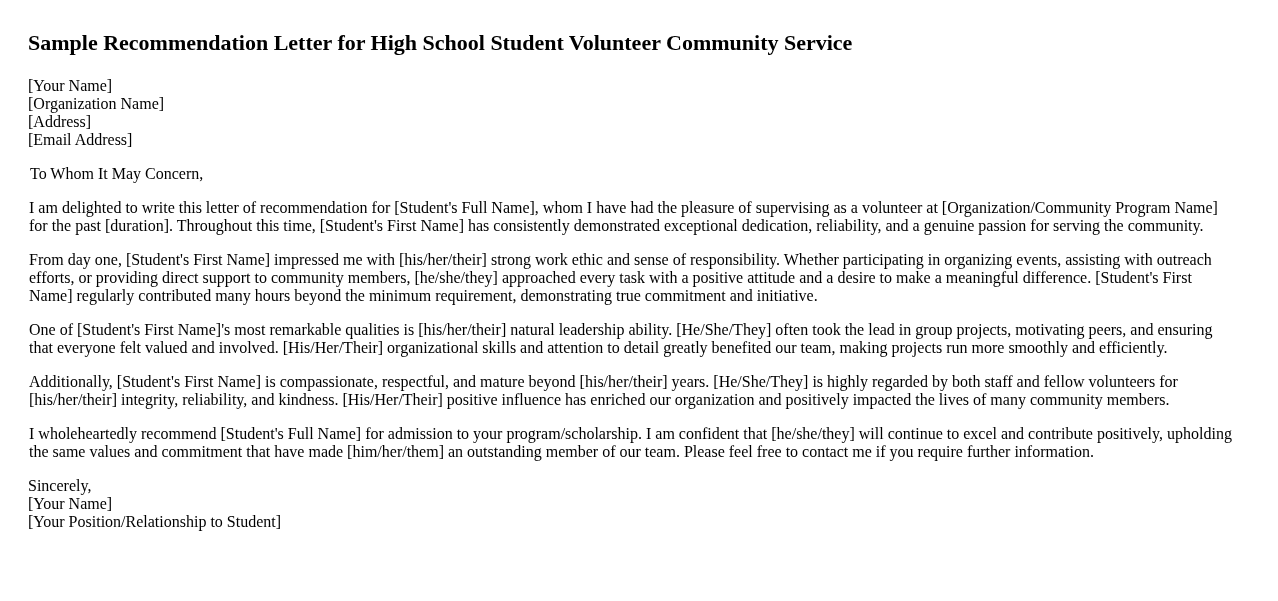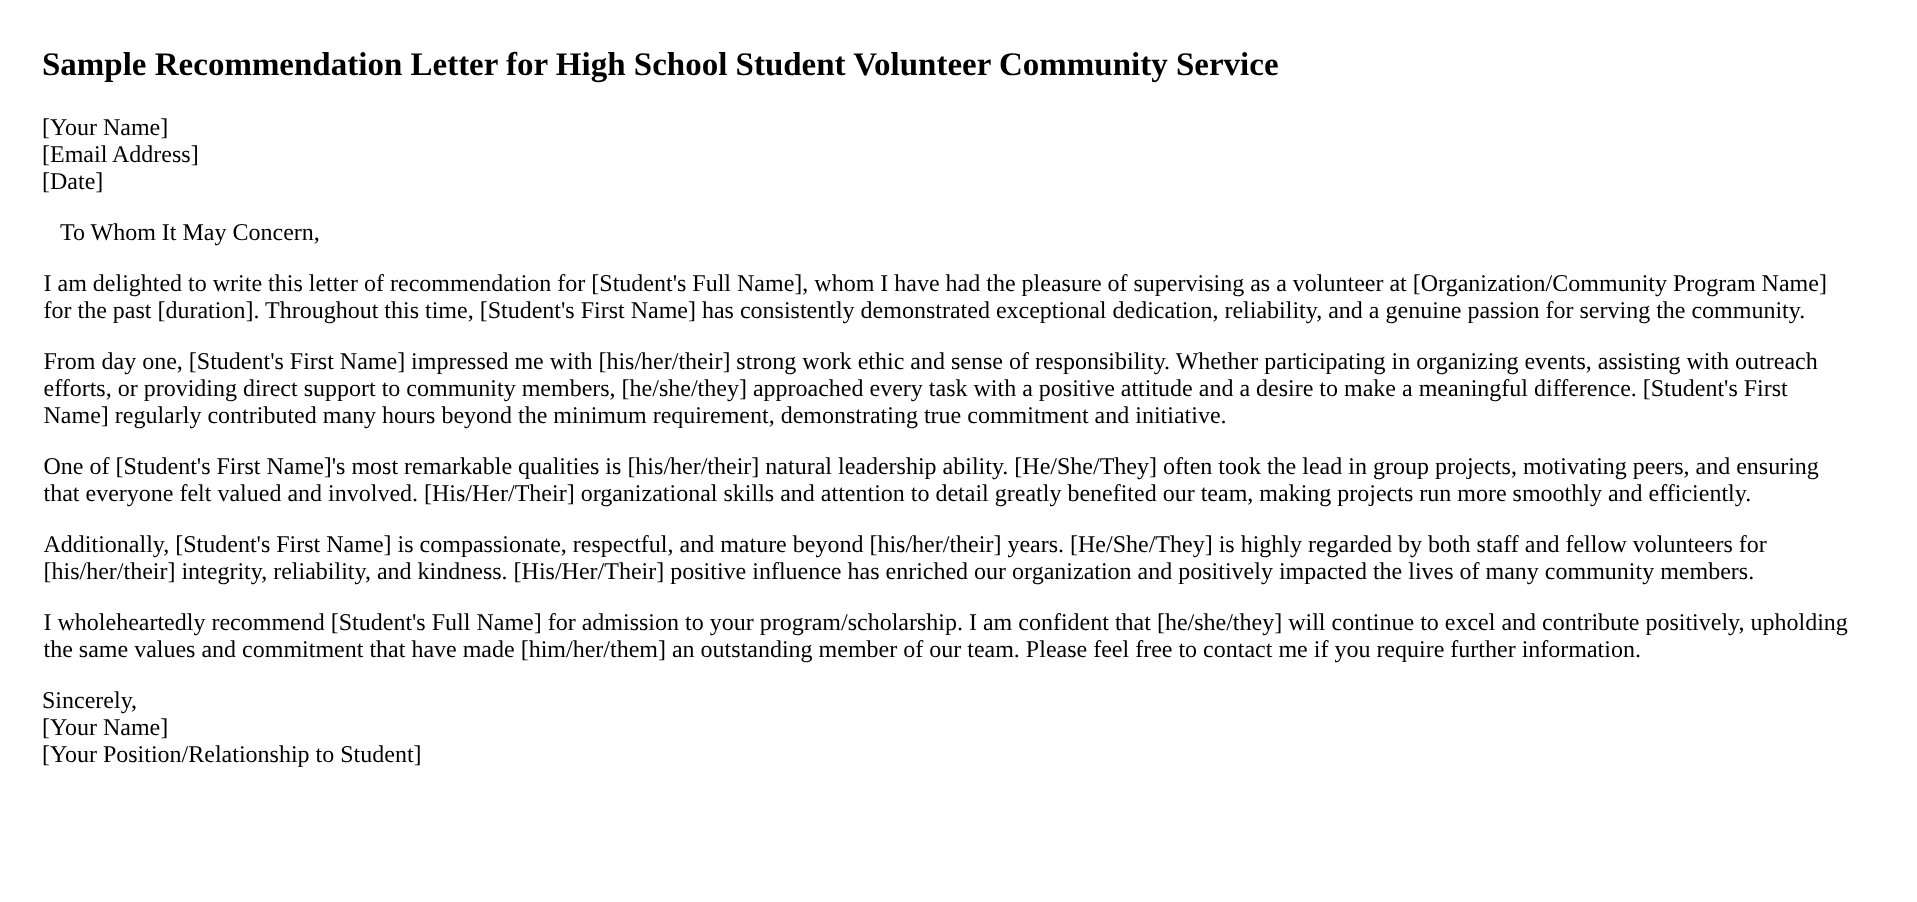--- a/index.html
+++ b/index.html
@@ -27,37 +27,38 @@
     margin: 20px 0 22px 0;
   }
   .sender-block div,
   .closing-block div {
     line-height: 18px;
   }
   .para {
     margin: 16px 1px;
   }
   .salutation {
-    margin: 16px 12px;
+    margin: 16px 2px;
   }
   .closing-block {
     margin-top: 16px;
   }
 </style>
 </head>
 <body>
 
 <div class="page">
 
   <div class="letter-title">Sample Recommendation Letter for High School Student Volunteer Community Service</div>
 
   <div class="sender-block">
     <div>[Your Name]</div>
+    <div>[Organization Name]</div>
+    <div>[Address]</div>
     <div>[Email Address]</div>
-    <div>[Date]</div>
   </div>
 
   <p class="salutation">To Whom It May Concern,</p>
 
   <p class="para">I am delighted to write this letter of recommendation for [Student's Full Name], whom I have had the pleasure of supervising as a volunteer at [Organization/Community Program Name] for the past [duration]. Throughout this time, [Student's First Name] has consistently demonstrated exceptional dedication, reliability, and a genuine passion for serving the community.</p>
   <p class="para">From day one, [Student's First Name] impressed me with [his/her/their] strong work ethic and sense of responsibility. Whether participating in organizing events, assisting with outreach efforts, or providing direct support to community members, [he/she/they] approached every task with a positive attitude and a desire to make a meaningful difference. [Student's First Name] regularly contributed many hours beyond the minimum requirement, demonstrating true commitment and initiative.</p>
   <p class="para">One of [Student's First Name]'s most remarkable qualities is [his/her/their] natural leadership ability. [He/She/They] often took the lead in group projects, motivating peers, and ensuring that everyone felt valued and involved. [His/Her/Their] organizational skills and attention to detail greatly benefited our team, making projects run more smoothly and efficiently.</p>
   <p class="para">Additionally, [Student's First Name] is compassionate, respectful, and mature beyond [his/her/their] years. [He/She/They] is highly regarded by both staff and fellow volunteers for [his/her/their] integrity, reliability, and kindness. [His/Her/Their] positive influence has enriched our organization and positively impacted the lives of many community members.</p>
   <p class="para">I wholeheartedly recommend [Student's Full Name] for admission to your program/scholarship. I am confident that [he/she/they] will continue to excel and contribute positively, upholding the same values and commitment that have made [him/her/them] an outstanding member of our team. Please feel free to contact me if you require further information.</p>
 

